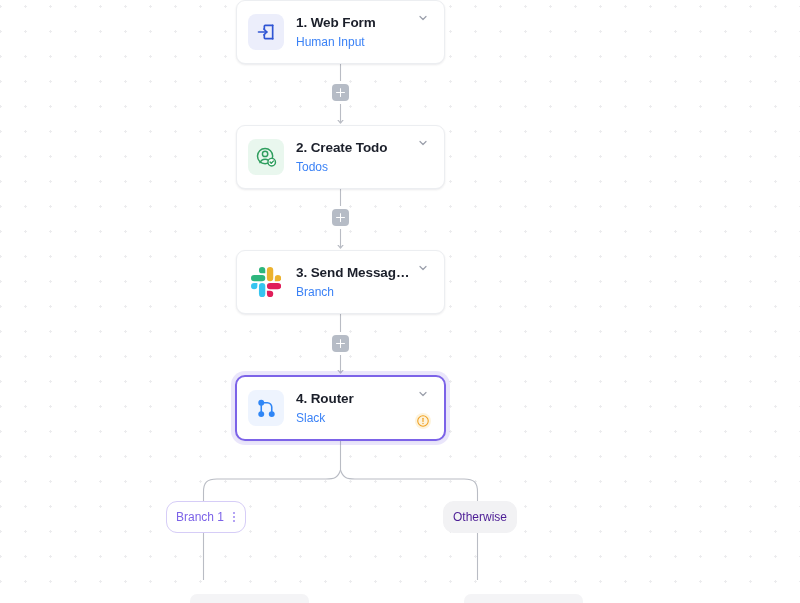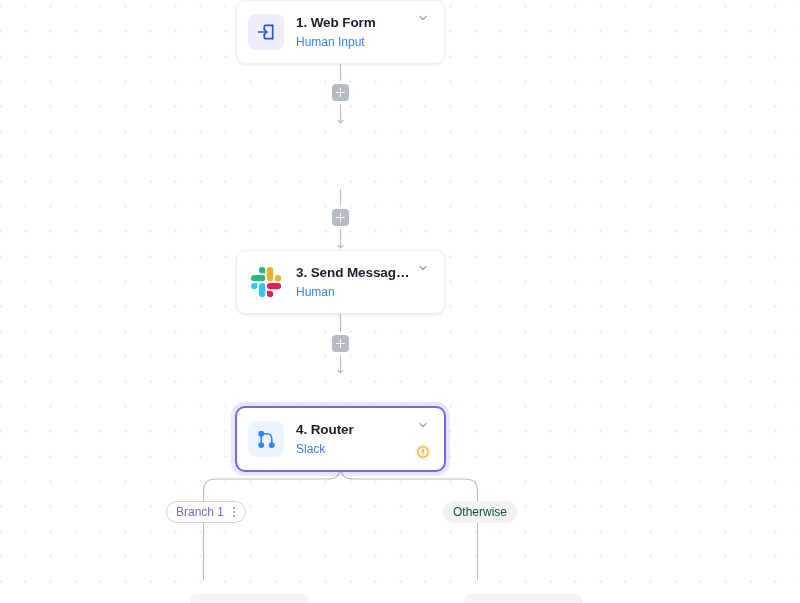--- a/index.html
+++ b/index.html
@@ -45,21 +45,20 @@
     box-shadow: 0 1px 2px rgba(16, 24, 40, 0.05), 0 1px 3px rgba(16,24,40,0.04);
     display: flex;
     align-items: center;
     padding: 0 10px 0 11px;
   }
   .node.selected {
     border: 1px solid #ffffff;
     outline: 2px solid #7c63e8;
     outline-offset: -1px;
     box-shadow: 0 0 0 5px rgba(124, 99, 232, 0.16), 0 1px 3px rgba(16,24,40,0.06);
-    margin-top: 31px;
   }
 
   .node-icon {
     width: 36px;
     height: 36px;
     border-radius: 8px;
     flex: 0 0 36px;
     display: flex;
     align-items: center;
     justify-content: center;
@@ -150,40 +149,40 @@
     position: absolute;
     width: 1.6px;
     height: 9px;
     background: #ffffff;
     border-radius: 1px;
   }
 
   
   .pill {
     position: absolute;
-    height: 22px;
+    height: 32px;
     box-sizing: border-box;
     display: inline-flex;
     align-items: center;
     border-radius: 11px;
     font-size: 12px;
     padding: 0 9px;
     white-space: nowrap;
     cursor: pointer;
   }
   .pill-branch {
     background: #ffffff;
     border: 1px solid #d6cdf7;
     color: #7c63e8;
     padding-right: 6px;
   }
   .pill-otherwise {
     background: #f2f2f4;
     border: 1px solid #f2f2f4;
-    color: #14532d;
+    color: #4c1d95;
   }
   .kebab {
     margin-left: 5px;
     width: 10px;
     height: 12px;
     display: flex;
     flex-direction: column;
     align-items: center;
     justify-content: center;
     gap: 1.6px;
@@ -249,39 +248,60 @@
       <div class="node-sub">Human Input</div>
     </div>
     <div class="node-right">
       <svg class="chevron" viewBox="0 0 24 24" fill="none" stroke="currentColor" stroke-width="2.4" stroke-linecap="round" stroke-linejoin="round">
         <path d="M6 9 L12 15 L18 9"></path>
       </svg>
       <span></span>
     </div>
   </div>
 
+  <div class="node" style="left:236px; top:125px;">
+    <div class="node-icon icon-tile-green">
+      <svg width="22" height="22" viewBox="0 0 24 24" fill="none" stroke="#2f9e5e" stroke-width="1.6" stroke-linecap="round" stroke-linejoin="round">
+        <circle cx="11" cy="11" r="8.3"></circle>
+        <circle cx="11" cy="8.6" r="2.9"></circle>
+        <path d="M5.4 18.2 a6.1 6.1 0 0 1 11.2 0"></path>
+        <circle cx="18.2" cy="17.6" r="4.1" fill="#ffffff"></circle>
+        <path d="M16.5 17.6 L17.8 18.9 L20 16.5"></path>
+      </svg>
+    </div>
+    <div class="node-text">
+      <div class="node-title">2. Create Todo</div>
+      <div class="node-sub">Todos</div>
+    </div>
+    <div class="node-right">
+      <svg class="chevron" viewBox="0 0 24 24" fill="none" stroke="currentColor" stroke-width="2.4" stroke-linecap="round" stroke-linejoin="round">
+        <path d="M6 9 L12 15 L18 9"></path>
+      </svg>
+      <span></span>
+    </div>
+  </div>
 
   <div class="node" style="left:236px; top:250px;">
     <div class="node-icon icon-tile-plain">
       <svg width="30" height="30" viewBox="0 0 122 122">
         <g>
           <path fill="#36C5F0" d="M25.8 77.6a12.9 12.9 0 1 1-12.9-12.9h12.9v12.9z"></path>
           <path fill="#36C5F0" d="M32.3 77.6a12.9 12.9 0 0 1 25.8 0v32.3a12.9 12.9 0 0 1-25.8 0V77.6z"></path>
           <path fill="#2EB67D" d="M45.2 25.8a12.9 12.9 0 1 1 12.9-12.9v12.9H45.2z"></path>
           <path fill="#2EB67D" d="M45.2 32.3a12.9 12.9 0 0 1 0 25.8H12.9a12.9 12.9 0 0 1 0-25.8h32.3z"></path>
           <path fill="#ECB22E" d="M96.9 45.2a12.9 12.9 0 1 1 12.9 12.9H96.9V45.2z"></path>
           <path fill="#ECB22E" d="M90.4 45.2a12.9 12.9 0 0 1-25.8 0V12.9a12.9 12.9 0 0 1 25.8 0v32.3z"></path>
           <path fill="#E01E5A" d="M77.6 96.9a12.9 12.9 0 1 1-12.9 12.9V96.9h12.9z"></path>
           <path fill="#E01E5A" d="M77.6 90.4a12.9 12.9 0 0 1 0-25.8h32.3a12.9 12.9 0 0 1 0 25.8H77.6z"></path>
         </g>
       </svg>
     </div>
     <div class="node-text">
       <div class="node-title">3. Send Message To ...</div>
-      <div class="node-sub">Human</div>
+      <div class="node-sub">Branch</div>
     </div>
     <div class="node-right">
       <svg class="chevron" viewBox="0 0 24 24" fill="none" stroke="currentColor" stroke-width="2.4" stroke-linecap="round" stroke-linejoin="round">
         <path d="M6 9 L12 15 L18 9"></path>
       </svg>
       <span></span>
     </div>
   </div>
 
   <div class="node selected" style="left:236px; top:376px;">

